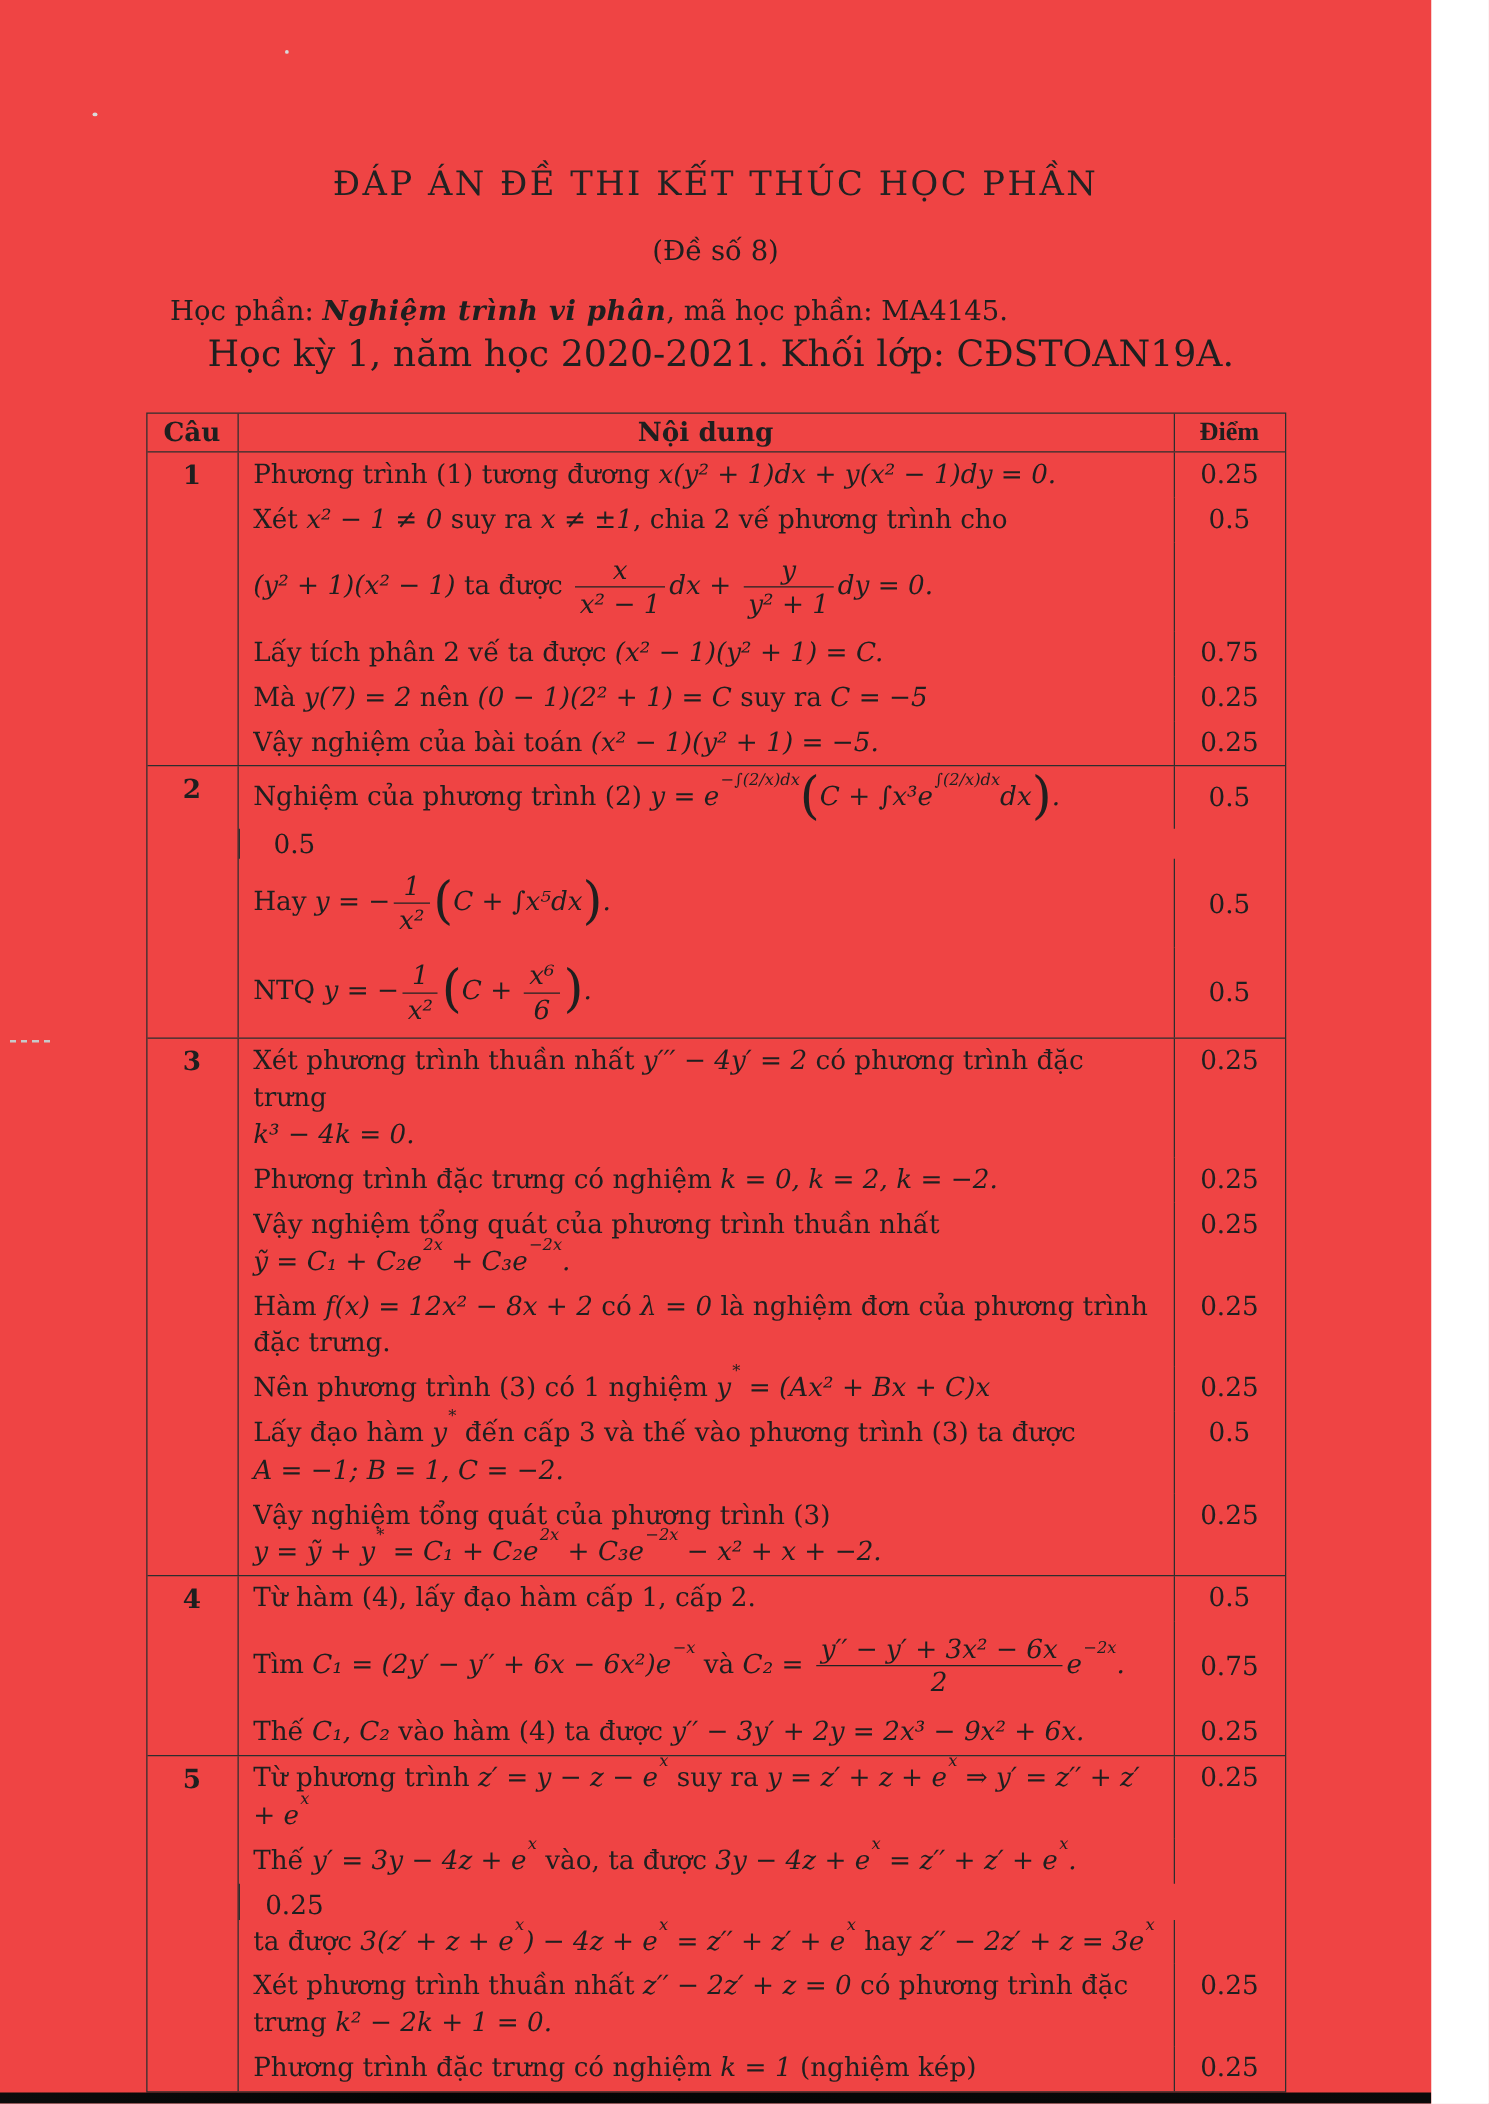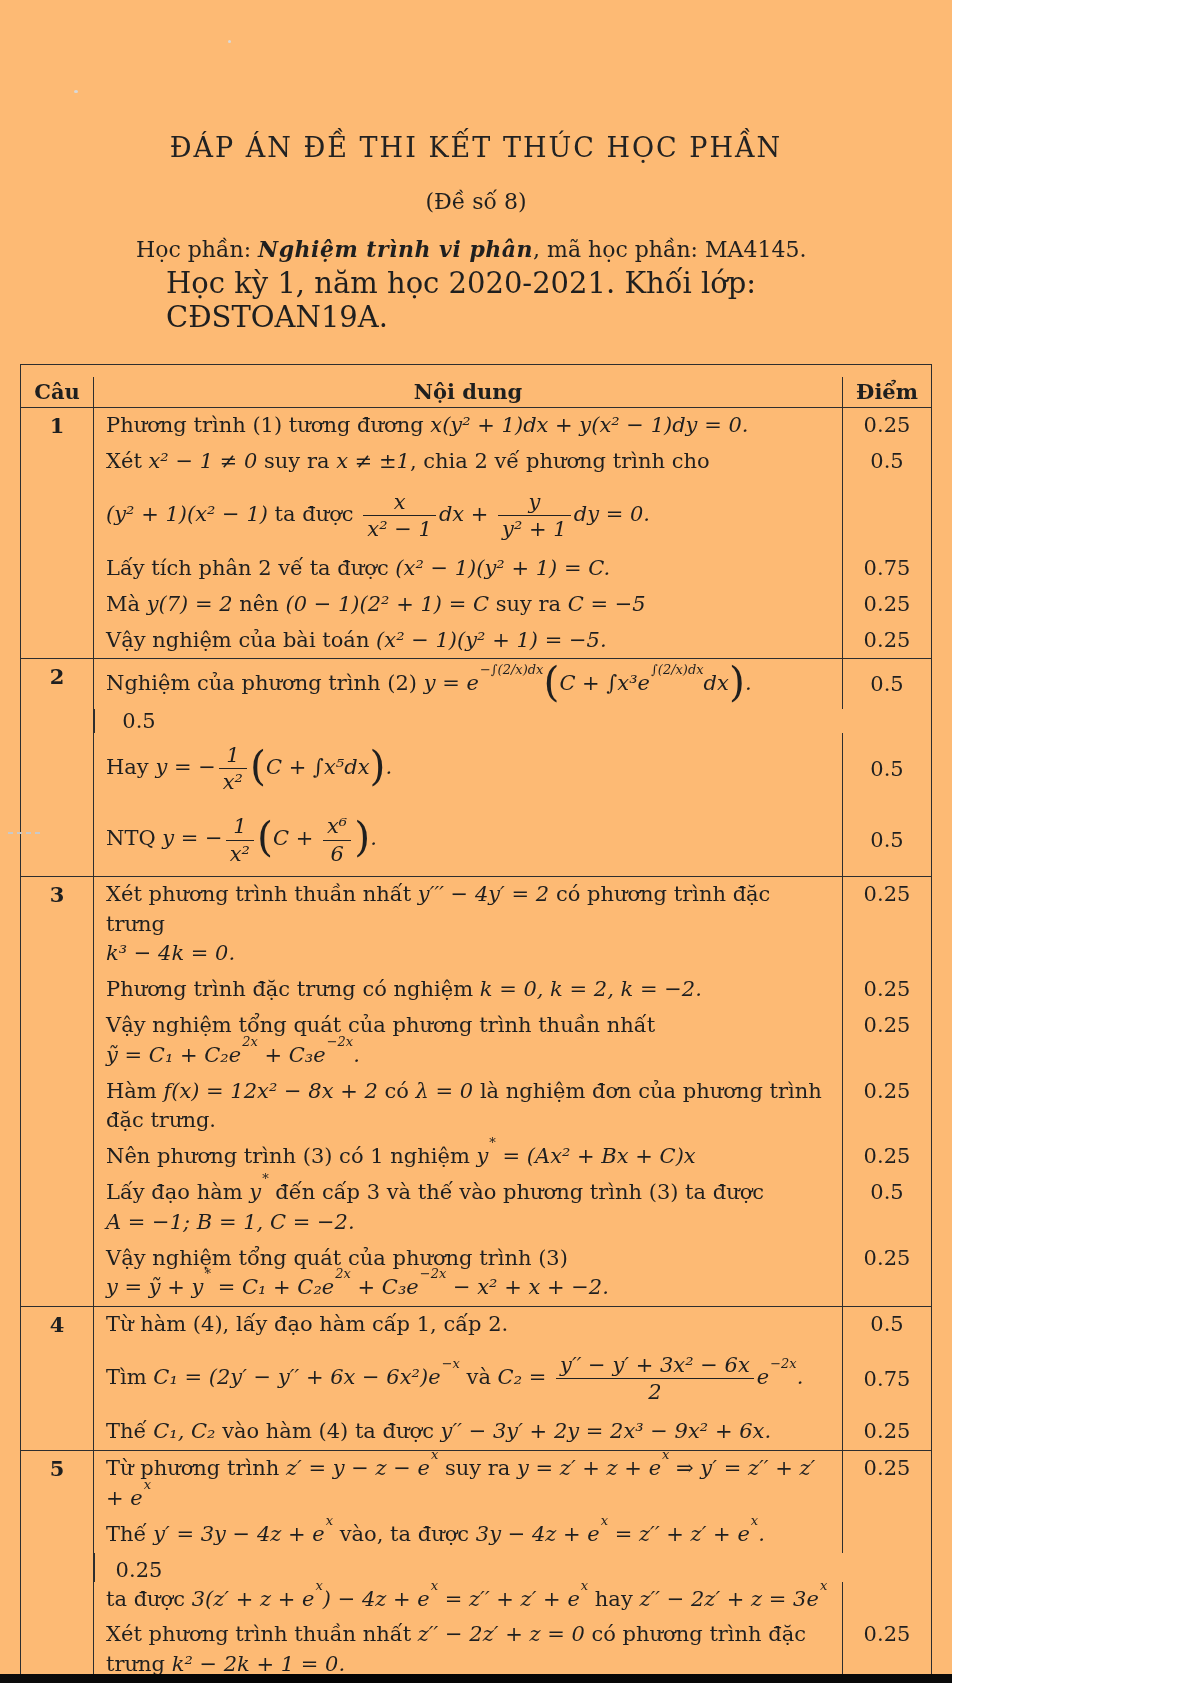--- a/index.html
+++ b/index.html
@@ -1,19 +1,19 @@
 <!DOCTYPE html>
 <html><head>
 <meta charset="utf-8">
 <style>
   html,body{margin:0;padding:0;background:#ffffff;}
   .page{
     position:relative;
-    width:952px;height:1683px;
-    background:#fdba74;
+    width:1145px;height:1683px;
+    background:#ef4444;
     font-family:"DejaVu Serif","Liberation Serif",serif;
     color:#1f1f1f;
     overflow:hidden;
   }
   .title{
     padding-top:132px;
     text-align:center;
     font-size:27px;
     letter-spacing:2px;
     color:#222;
@@ -32,24 +32,24 @@
     font-size:29px;
   }
   .meta b i{letter-spacing:0.5px;}
   
   .atable{
     width:910px;
     margin:30px auto 0 auto;
     border:1.6px solid #2e2e2e;
     font-size:21px;
   }
-  .thead{display:flex;border-bottom:1.6px solid #2e2e2e;font-weight:bold;margin-top:12px;}
+  .thead{display:flex;border-bottom:1.6px solid #2e2e2e;font-weight:bold;}
   .thead .h-cau{flex:0 0 72px;border-right:1.6px solid #2e2e2e;text-align:center;padding:2px 0 3px 0;}
   .thead .h-noidung{flex:1;text-align:center;padding:2px 0 3px 0;}
-  .thead .h-diem{flex:0 0 88px;border-left:1.6px solid #2e2e2e;text-align:center;padding:2px 0 3px 0;}
+  .thead .h-diem{flex:0 0 88px;border-left:1.6px solid #2e2e2e;text-align:center;padding:2px 0 3px 0;font-family:Liberation Serif, serif;}
   .trow{display:flex;}
   .trow + .trow{border-top:1.6px solid #2e2e2e;}
   .cau-cell{
     flex:0 0 72px;border-right:1.6px solid #2e2e2e;
     text-align:center;font-weight:bold;padding-top:5px;
   }
   .row-lines{flex:1;display:flex;flex-direction:column;}
   .cline{display:flex;align-items:stretch;}
   .cline .content{flex:1;padding:3px 10px 3px 12px;line-height:1.42;}
   .cline.tall .content{padding-top:10px;padding-bottom:10px;}

